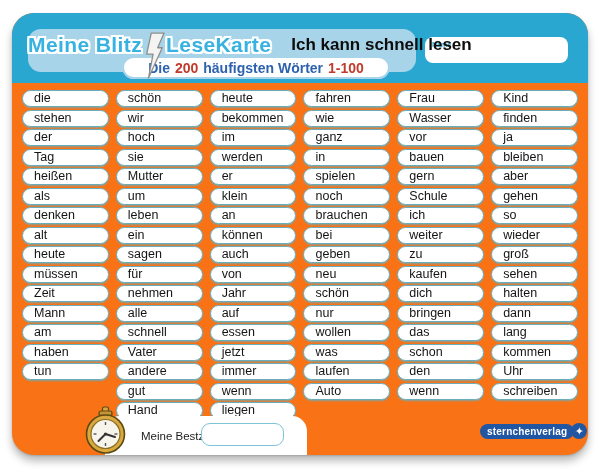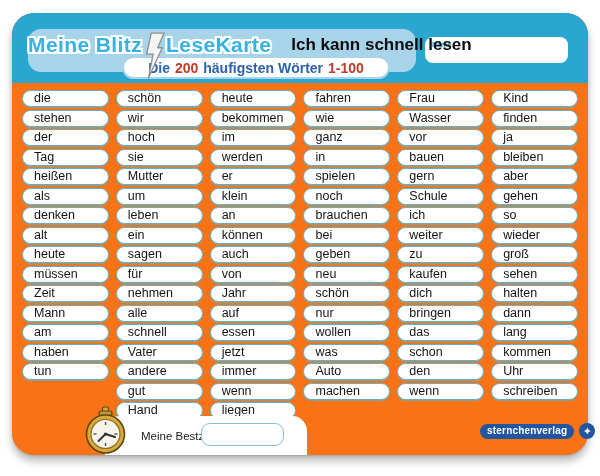--- a/index.html
+++ b/index.html
@@ -61,21 +61,21 @@
     background:#ffffff;border-radius:15px 15px 0 0;
   }
   .bestzeit-label{position:absolute;left:36px;top:14px;font-size:11.5px;color:#1c1c1c;}
   .bestzeit-input{
     position:absolute;left:96px;top:7px;width:83px;height:23px;
     border:1.5px solid #7EC3D6;border-radius:9px;background:#fff;
     box-sizing:border-box;outline:none;font-size:12px;padding:0 6px;
     font-family:"Liberation Sans", sans-serif;
   }
   .stopwatch{position:absolute;left:70px;top:393px;width:47px;height:49px;z-index:3;}
-  .logo{position:absolute;left:468px;top:410px;display:flex;align-items:center;gap:8px;}
+  .logo{position:absolute;left:468px;top:410px;display:flex;align-items:flex-end;}
   .logo-pill{
     background:#2156A3;color:#ffffff;font-size:10px;font-weight:bold;
     border-radius:9px;padding:2.5px 7px;letter-spacing:0.2px;line-height:10px;
   }
   .logo-star{
     width:16px;height:16px;background:#2156A3;border-radius:50%;
     display:flex;align-items:center;justify-content:center;
     color:#ffffff;font-size:11px;line-height:11px;margin-left:-3px;
   }
 </style>
@@ -172,22 +172,22 @@
         <div class="word-pill">spielen</div>
         <div class="word-pill">noch</div>
         <div class="word-pill">brauchen</div>
         <div class="word-pill">bei</div>
         <div class="word-pill">geben</div>
         <div class="word-pill">neu</div>
         <div class="word-pill">schön</div>
         <div class="word-pill">nur</div>
         <div class="word-pill">wollen</div>
         <div class="word-pill">was</div>
+        <div class="word-pill">laufen</div>
         <div class="word-pill">Auto</div>
-        <div class="word-pill">machen</div>
       </div>
       <div class="word-col">
         <div class="word-pill">Frau</div>
         <div class="word-pill">Wasser</div>
         <div class="word-pill">vor</div>
         <div class="word-pill">bauen</div>
         <div class="word-pill">gern</div>
         <div class="word-pill">Schule</div>
         <div class="word-pill">ich</div>
         <div class="word-pill">weiter</div>

